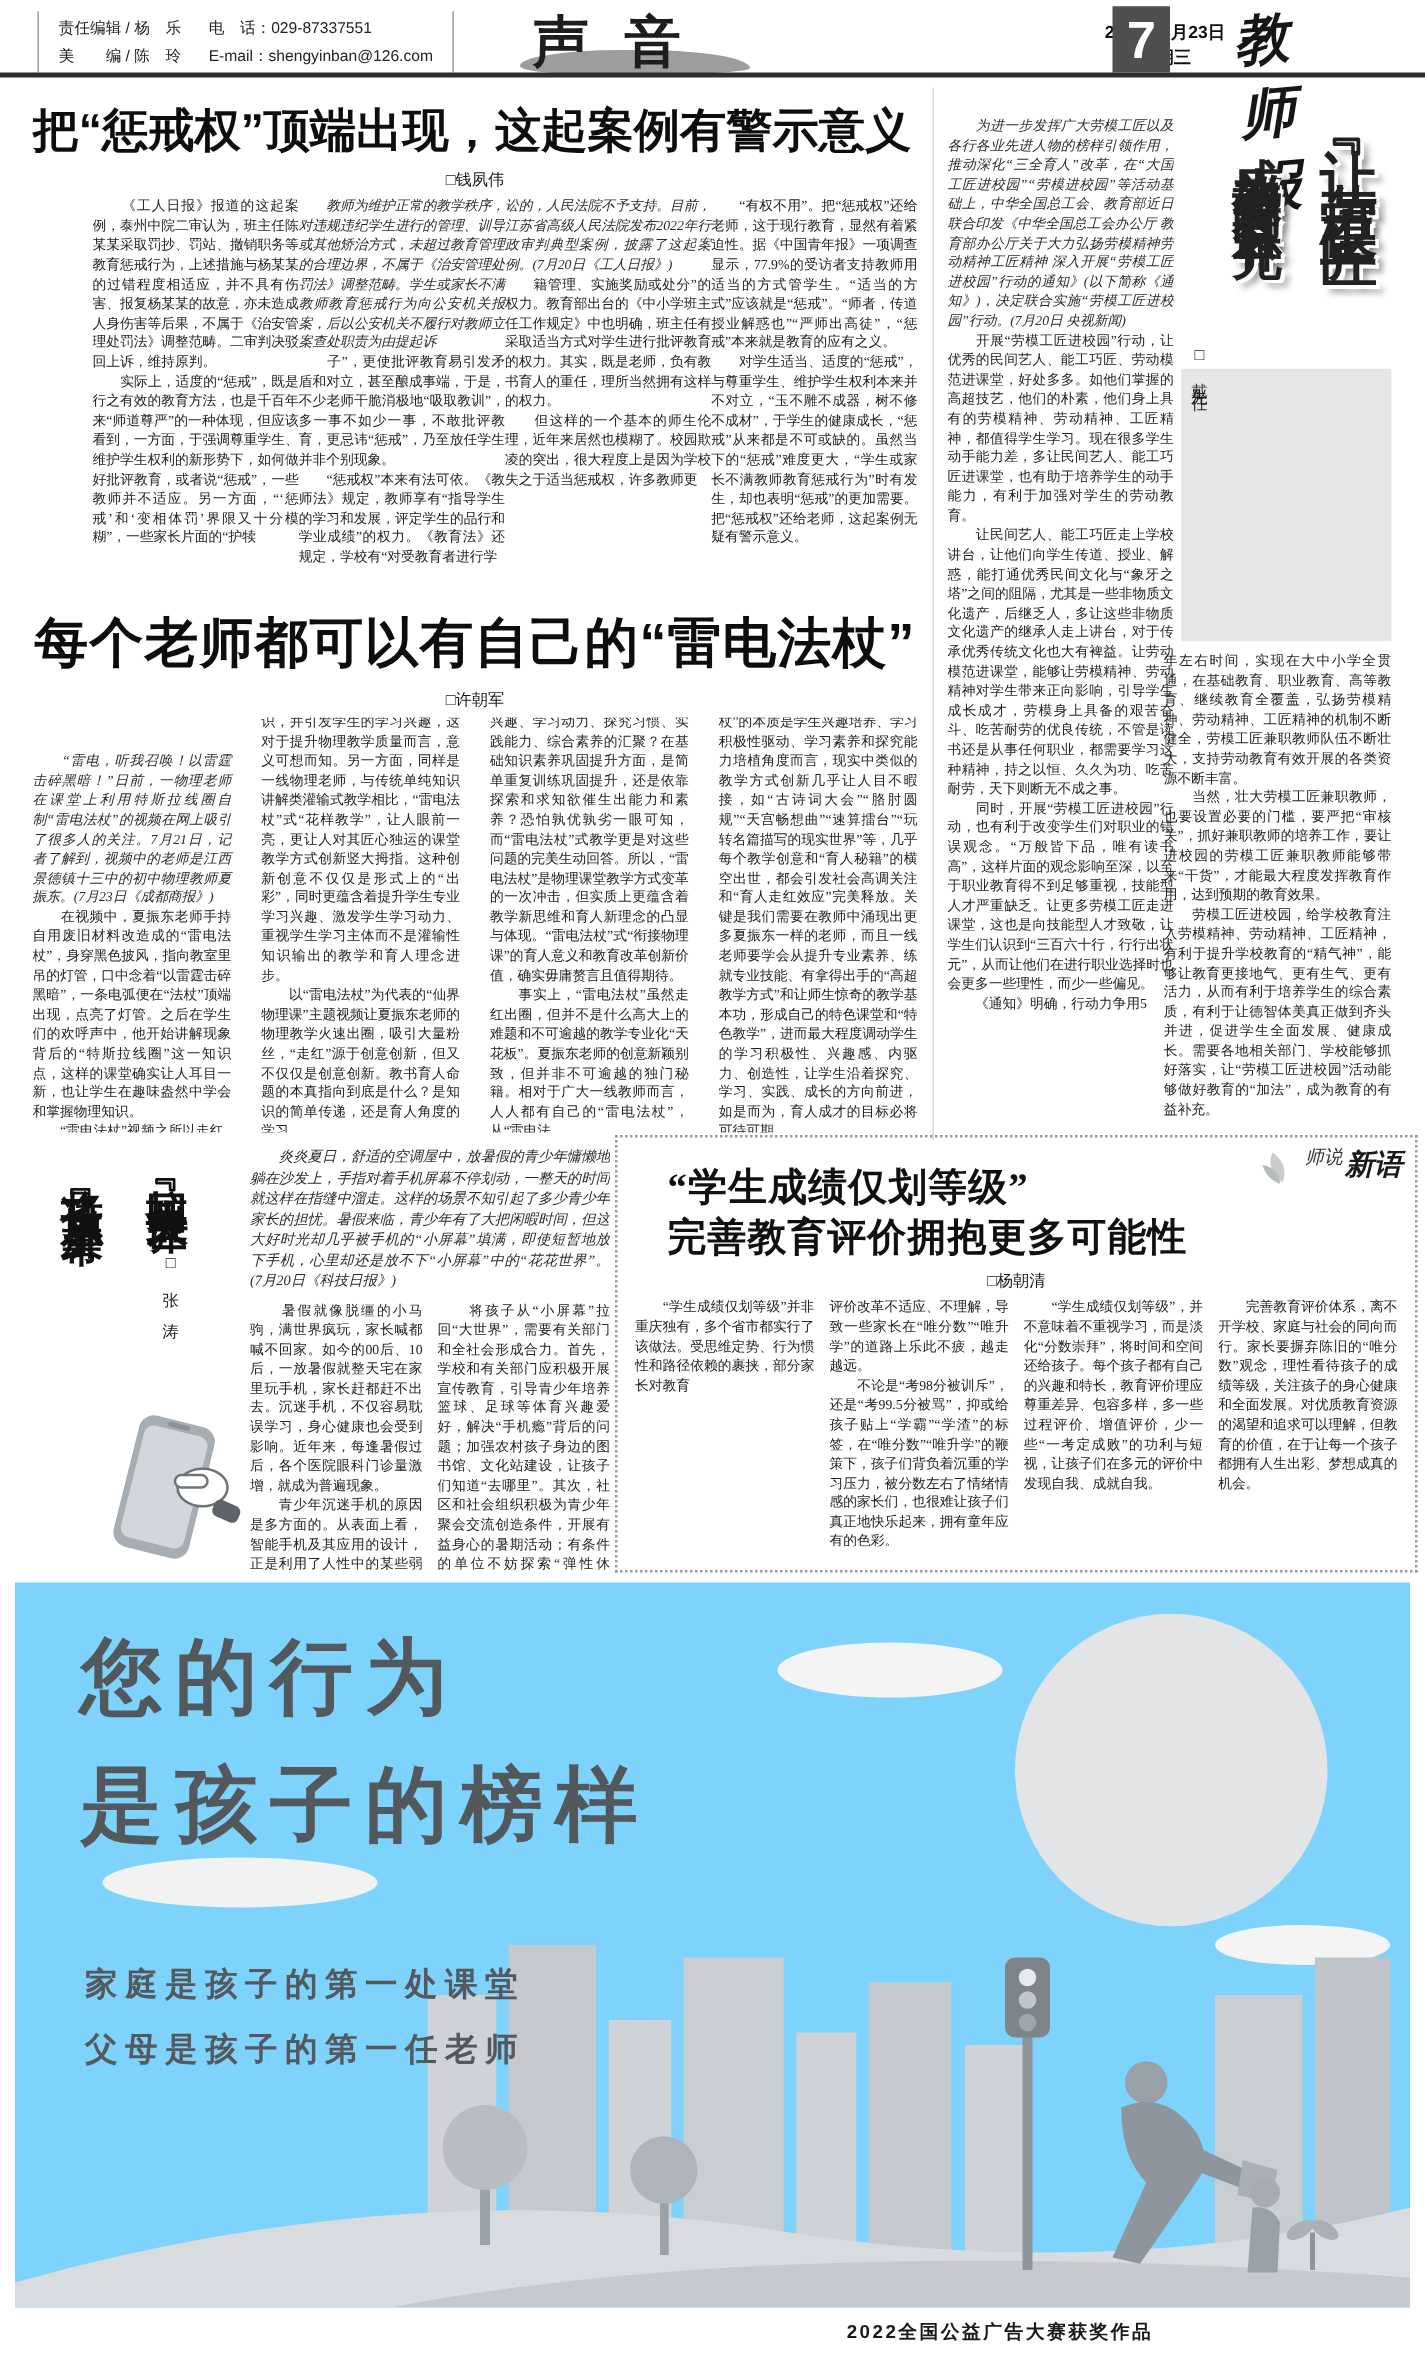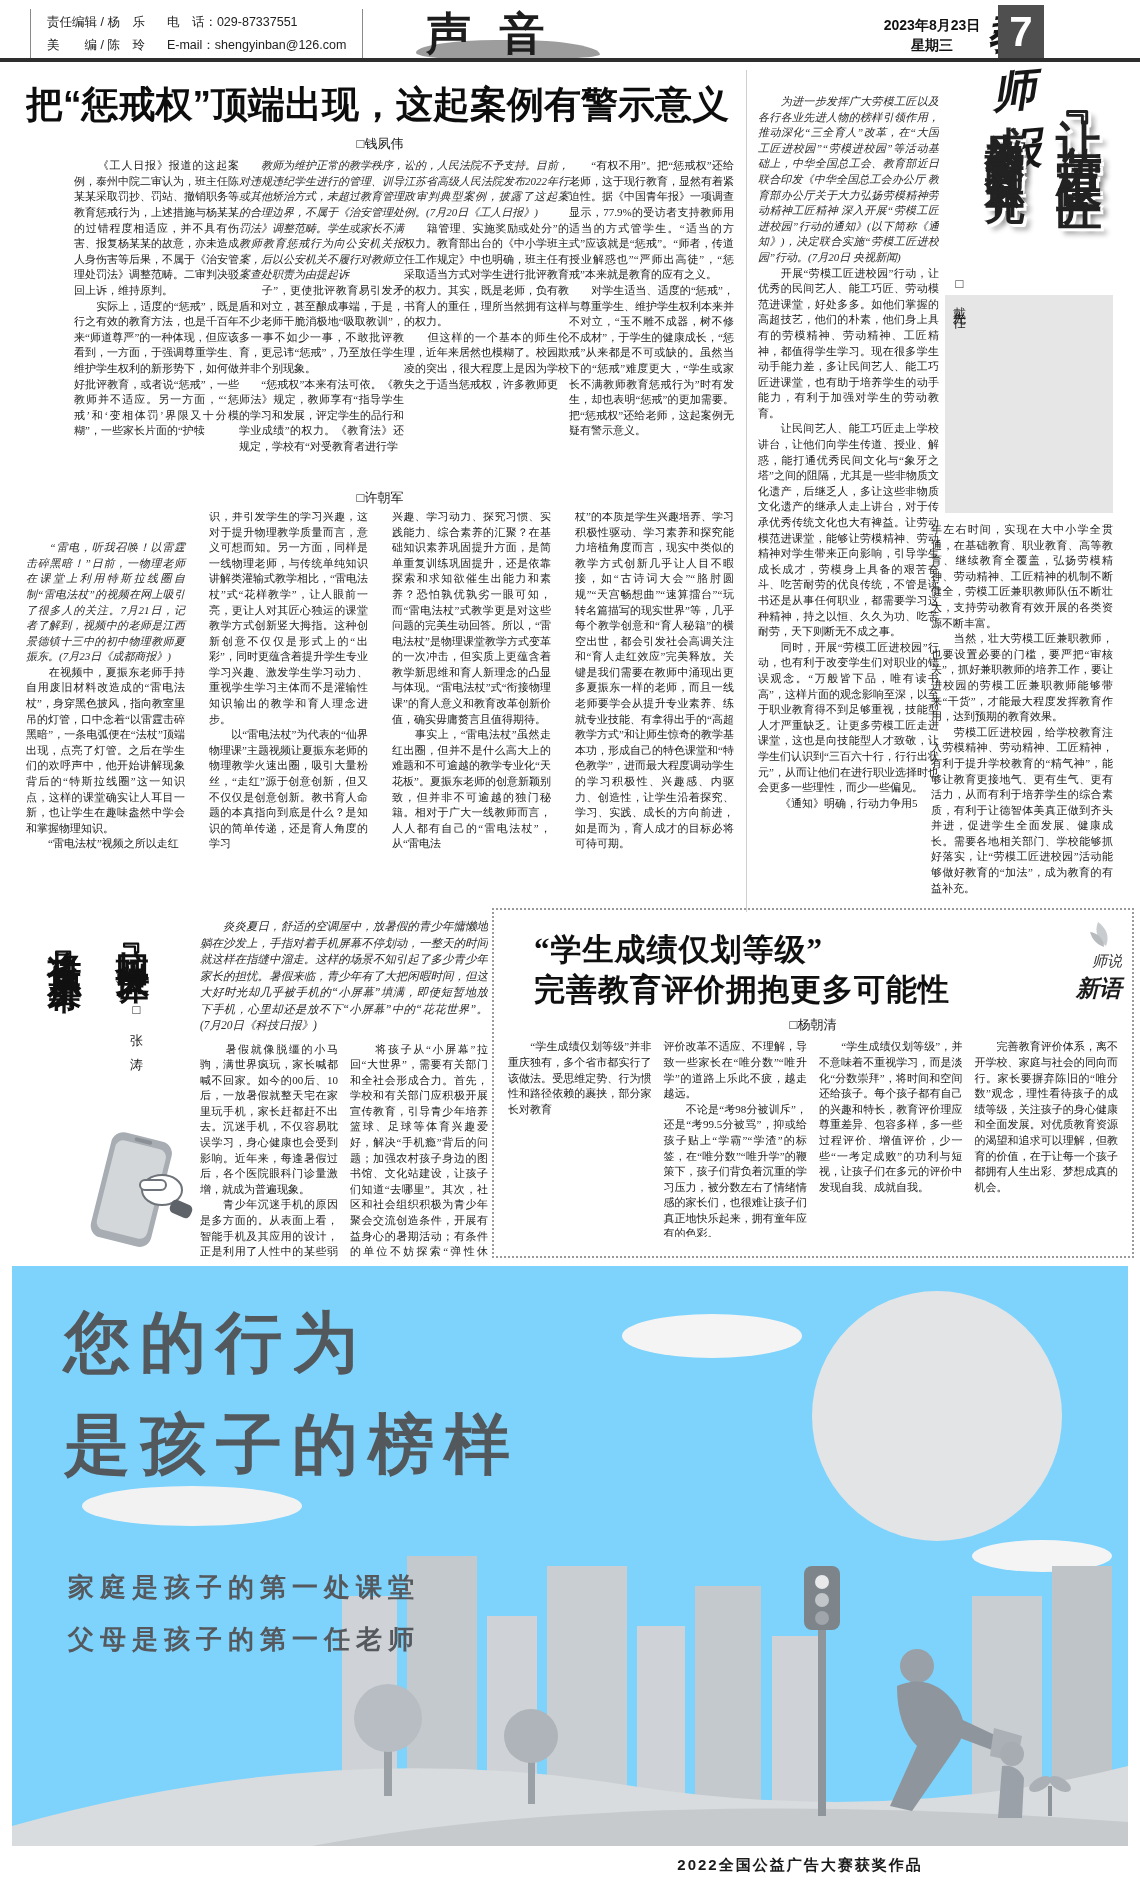--- a/index.html
+++ b/index.html
@@ -1,20 +1,20 @@
 <!DOCTYPE html>
 <html><head>
 <meta charset="utf-8">
 <style>
   html,body{margin:0;padding:0;background:#ffffff;}
   body{width:1140px;height:1899px;position:relative;font-family:"Liberation Serif","DejaVu Serif",serif;color:#1c1c1c;overflow:hidden;}
   .sans{font-family:"Liberation Sans","DejaVu Sans",sans-serif;}
 
   
-  .header{position:absolute;left:0;top:0;width:1044px;height:66px;}
+  .header{position:absolute;left:0;top:0;width:936px;height:66px;}
   .ed-box{position:absolute;left:30px;top:9px;border-left:1px solid #8a8a8a;border-right:1px solid #8a8a8a;padding:2px 16px;font-size:12.5px;line-height:1.8;color:#222;}
   .ed-row{display:flex;gap:22px;white-space:nowrap;}
   .voice-wrap{position:absolute;left:420px;top:2px;width:180px;height:62px;}
   .voice-ribbon{position:absolute;left:-4px;top:38px;width:184px;height:20px;background:#9d9d9d;border-radius:48% 52% 60% 40%/70% 80% 30% 40%;}
   .voice-title{position:absolute;left:6px;top:2px;font-size:45px;font-weight:900;letter-spacing:8px;color:#1d1d1d;}
   .date-box{position:absolute;left:872px;top:15px;width:120px;text-align:center;font-size:14px;font-weight:bold;line-height:1.45;color:#111;}
   .masthead{position:absolute;left:992px;top:2px;font-size:44px;font-weight:bold;font-style:italic;transform:rotate(-5deg);letter-spacing:2px;color:#161616;}
   .pagebox{position:absolute;right:0;top:5px;width:46px;height:53px;background:#4f4f4f;color:#fff;display:flex;align-items:center;justify-content:center;font-size:42px;font-weight:bold;}
   .header-rule{position:absolute;left:0;top:58px;width:1140px;height:4px;background:#2e2e2e;}
 
@@ -47,21 +47,21 @@
   .bl-article{position:absolute;left:26px;top:910px;width:462px;height:348px;overflow:hidden;}
   .bl-headline{position:absolute;left:4px;top:14px;writing-mode:vertical-lr;white-space:pre-line;font-size:34px;font-weight:900;line-height:2.0;letter-spacing:4px;color:#111;}
   .bl-byline{position:absolute;left:101px;top:92px;writing-mode:vertical-rl;font-size:13px;letter-spacing:6px;color:#1a1a1a;}
   .bl-phone{position:absolute;left:52px;top:218px;}
   .bl-right{position:absolute;left:174px;top:8px;width:288px;}
   .bl-intro{font-size:11.5px;line-height:16.5px;}
   .bl-cols{display:flex;gap:12px;height:230px;overflow:hidden;margin-top:8px;}
 
   
   .br-article{position:absolute;left:492px;top:908px;width:642px;height:350px;border:2px dotted #9a9a9a;box-sizing:border-box;padding:6px 14px;}
-  .br-badge{position:absolute;right:10px;top:6px;display:flex;align-items:flex-end;gap:2px;flex-direction:column;}
+  .br-badge{position:absolute;right:10px;top:6px;display:flex;align-items:flex-start;gap:2px;}
   .br-badge-small{font-size:15px;font-style:italic;color:#333;}
   .br-badge-big{font-size:23px;font-weight:900;font-style:italic;color:#1a1a1a;}
   .br-headline{margin:14px 0 0 26px;font-size:31px;font-weight:900;line-height:1.28;color:#101010;letter-spacing:1px;}
   .br-cols{display:flex;gap:12px;height:198px;overflow:hidden;}
 
   
   .ad{position:absolute;left:12px;top:1266px;width:1116px;height:580px;background:#7dd3fc;overflow:hidden;}
   .ad-art{position:absolute;left:0;top:0;}
   .ad-title{position:absolute;left:52px;top:26px;font-size:66px;font-weight:900;letter-spacing:10px;color:#53585d;line-height:1.55;}
   .ad-sub{position:absolute;left:56px;top:296px;font-size:26px;font-weight:600;letter-spacing:6px;color:#55595e;line-height:2.0;}
@@ -130,20 +130,21 @@
 　　让民间艺人、能工巧匠走上学校讲台，让他们向学生传道、授业、解惑，能打通优秀民间文化与“象牙之塔”之间的阻隔，尤其是一些非物质文化遗产，后继乏人，多让这些非物质文化遗产的继承人走上讲台，对于传承优秀传统文化也大有裨益。让劳动模范进课堂，能够让劳模精神、劳动精神对学生带来正向影响，引导学生成长成才，劳模身上具备的艰苦奋斗、吃苦耐劳的优良传统，不管是读书还是从事任何职业，都需要学习这种精神，持之以恒、久久为功、吃苦耐劳，天下则断无不成之事。
 　　同时，开展“劳模工匠进校园”行动，也有利于改变学生们对职业的错误观念。“万般皆下品，唯有读书高”，这样片面的观念影响至深，以至于职业教育得不到足够重视，技能型人才严重缺乏。让更多劳模工匠走进课堂，这也是向技能型人才致敬，让学生们认识到“三百六十行，行行出状元”，从而让他们在进行职业选择时也会更多一些理性，而少一些偏见。
 　　《通知》明确，行动力争用5</div>
   </div>
   <div class="ra-right-body btxt">年左右时间，实现在大中小学全贯通，在基础教育、职业教育、高等教育、继续教育全覆盖，弘扬劳模精神、劳动精神、工匠精神的机制不断健全，劳模工匠兼职教师队伍不断壮大，支持劳动教育有效开展的各类资源不断丰富。
 　　当然，壮大劳模工匠兼职教师，也要设置必要的门槛，要严把“审核关”，抓好兼职教师的培养工作，要让进校园的劳模工匠兼职教师能够带来“干货”，才能最大程度发挥教育作用，达到预期的教育效果。
 　　劳模工匠进校园，给学校教育注入劳模精神、劳动精神、工匠精神，有利于提升学校教育的“精气神”，能够让教育更接地气、更有生气、更有活力，从而有利于培养学生的综合素质，有利于让德智体美真正做到齐头并进，促进学生全面发展、健康成长。需要各地相关部门、学校能够抓好落实，让“劳模工匠进校园”活动能够做好教育的“加法”，成为教育的有益补充。</div>
 </aside>
 
 <section class="middle-article">
+  <h2 class="middle-headline">每个老师都可以有自己的“雷电法杖”</h2>
   <div class="byline">□许朝军</div>
   <div class="middle-cols">
     <div class="col">
       <div class="btxt intro">　　“雷电，听我召唤！以雷霆击碎黑暗！”日前，一物理老师在课堂上利用特斯拉线圈自制“雷电法杖”的视频在网上吸引了很多人的关注。7月21日，记者了解到，视频中的老师是江西景德镇十三中的初中物理教师夏振东。(7月23日《成都商报》)</div>
       <div class="btxt">　　在视频中，夏振东老师手持自用废旧材料改造成的“雷电法杖”，身穿黑色披风，指向教室里吊的灯管，口中念着“以雷霆击碎黑暗”，一条电弧便在“法杖”顶端出现，点亮了灯管。之后在学生们的欢呼声中，他开始讲解现象背后的“特斯拉线圈”这一知识点，这样的课堂确实让人耳目一新，也让学生在趣味盎然中学会和掌握物理知识。
 　　“雷电法杖”视频之所以走红</div>
     </div>
     <div class="col btxt">引发关注，一方面教师能用新颖的导入方式讲授专业的物理知识，并引发学生的学习兴趣，这对于提升物理教学质量而言，意义可想而知。另一方面，同样是一线物理老师，与传统单纯知识讲解类灌输式教学相比，“雷电法杖”式“花样教学”，让人眼前一亮，更让人对其匠心独运的课堂教学方式创新竖大拇指。这种创新创意不仅仅是形式上的“出彩”，同时更蕴含着提升学生专业学习兴趣、激发学生学习动力、重视学生学习主体而不是灌输性知识输出的教学和育人理念进步。
 　　以“雷电法杖”为代表的“仙界物理课”主题视频让夏振东老师的物理教学火速出圈，吸引大量粉丝，“走红”源于创意创新，但又不仅仅是创意创新。教书育人命题的本真指向到底是什么？是知识的简单传递，还是育人角度的学习</div>
     <div class="col btxt">兴趣、学习动力、探究习惯、实践能力、综合素养的汇聚？在基础知识素养巩固提升方面，是简单重复训练巩固提升，还是依靠探索和求知欲催生出能力和素养？恐怕孰优孰劣一眼可知，而“雷电法杖”式教学更是对这些问题的完美生动回答。所以，“雷电法杖”是物理课堂教学方式变革的一次冲击，但实质上更蕴含着教学新思维和育人新理念的凸显与体现。“雷电法杖”式“衔接物理课”的育人意义和教育改革创新价值，确实毋庸赘言且值得期待。

